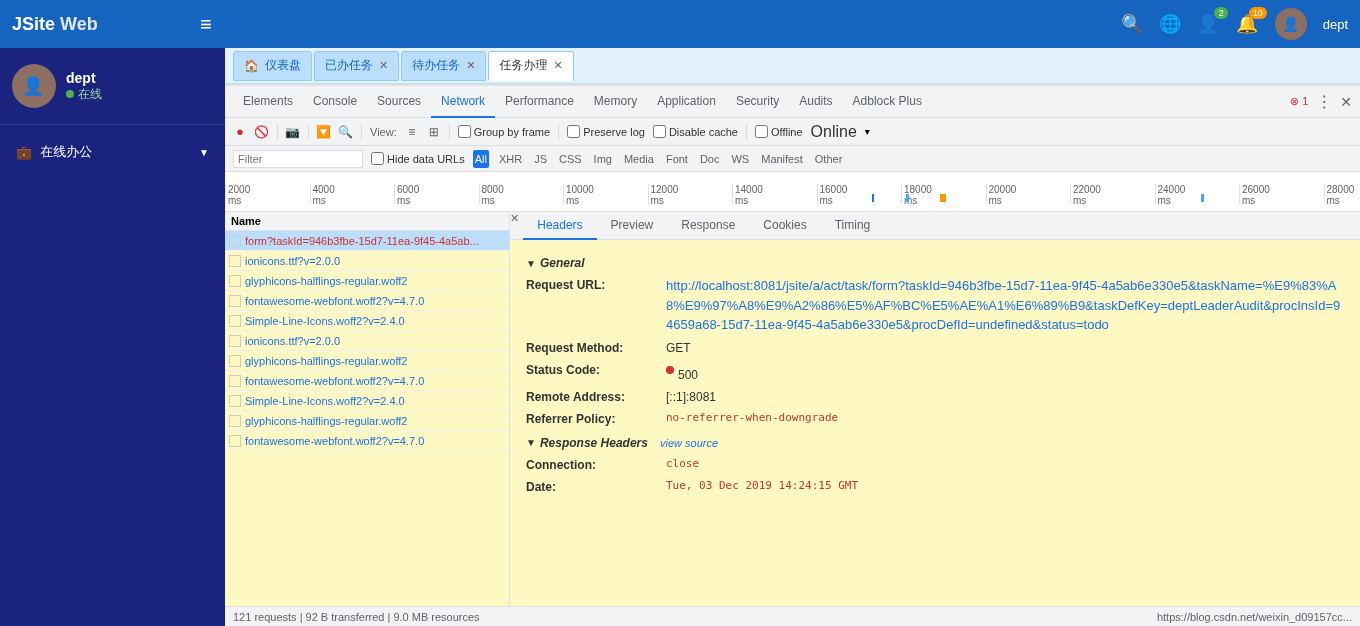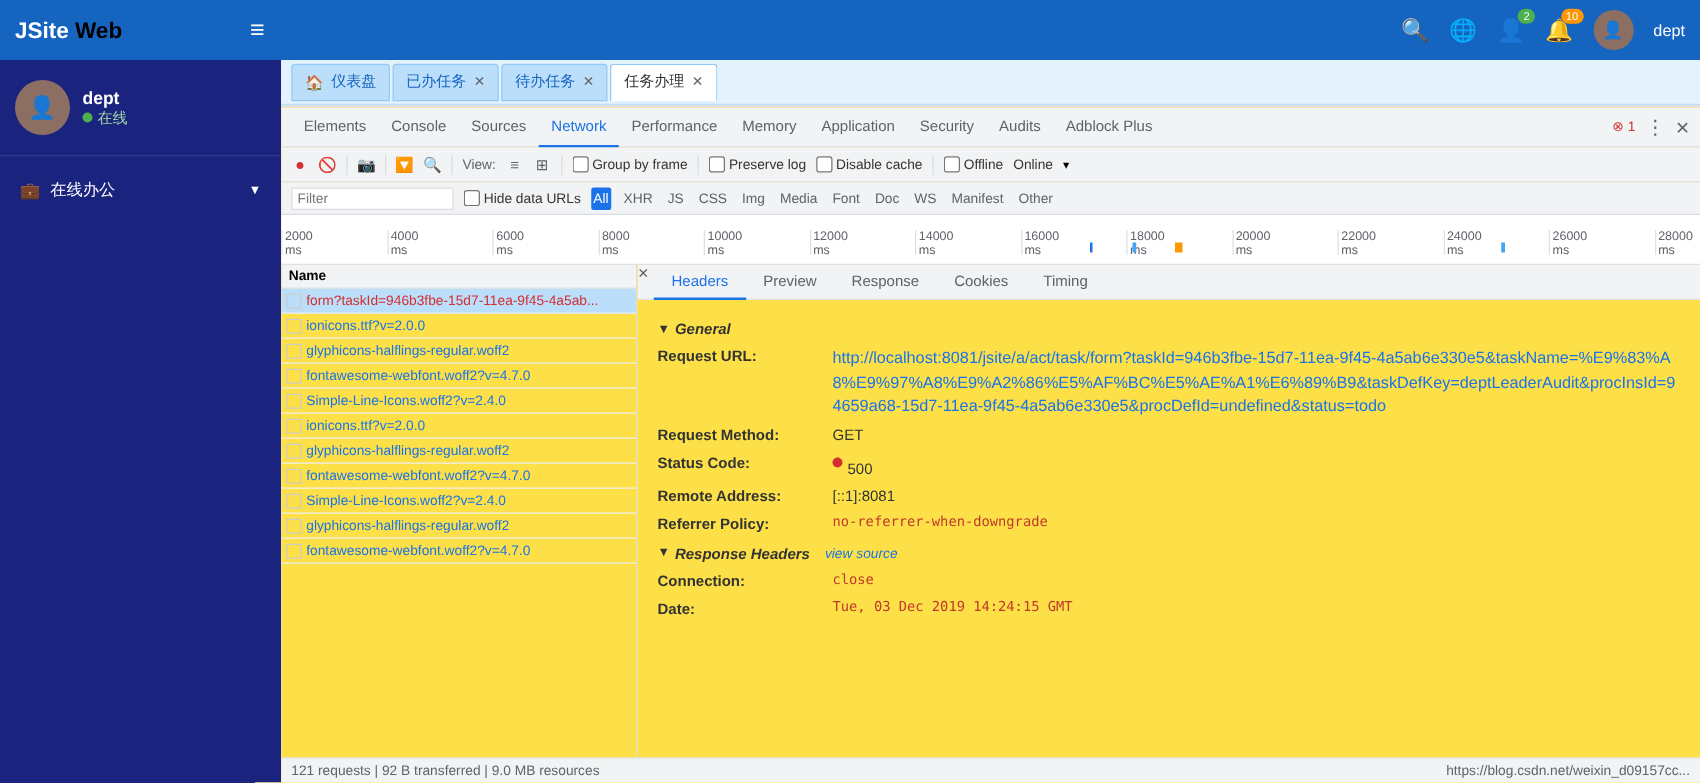--- a/index.html
+++ b/index.html
@@ -169,21 +169,21 @@
       color: #666;
       cursor: pointer;
     }
     .tab-home {
       color: #1565c0;
     }
 
     
     .devtools {
       flex: 1;
-      background: #fde047;
+      background: #fef9c3;
       display: flex;
       flex-direction: column;
       border-top: 2px solid #e0e0e0;
       overflow: hidden;
     }
 
     
     .devtools-topbar {
       display: flex;
       align-items: center;
@@ -497,21 +497,21 @@
 
     .sidebar-bottom-area {
       padding: 8px 0;
     }
   </style>
 </head>
 <body>
 
 <div class="navbar">
   <div class="navbar-brand">
-    <span style="color:white">JSite</span><span style="color:#000000"> Web</span>
+    <span style="color:white">JSite</span><span style="color:#e5e5e5"> Web</span>
   </div>
   <div class="navbar-hamburger">≡</div>
   <div class="navbar-right">
     <div class="navbar-icon">🔍</div>
     <div class="navbar-icon">🌐</div>
     <div class="navbar-icon" style="position:relative">
       👤
       <span class="badge">2</span>
     </div>
     <div class="navbar-icon" style="position:relative">
@@ -610,21 +610,21 @@
         </label>
         <label class="toolbar-checkbox">
           <input type="checkbox" style="">
           <span>Disable cache</span>
         </label>
         <div class="toolbar-divider"></div>
         <label class="toolbar-checkbox">
           <input type="checkbox" style="">
           <span>Offline</span>
         </label>
-        <span style="cursor:pointer;color:#333;font-size:11px;">Online</span>
+        <span style="cursor:pointer;color:#333;font-size:16px;">Online</span>
         <span style="font-size:10px;cursor:pointer;">▾</span>
       </div>
 
       <div class="filter-bar">
         <input class="filter-input" type="text" placeholder="Filter" style="">
         <label class="toolbar-checkbox">
           <input type="checkbox" style="">
           <span>Hide data URLs</span>
         </label>
         <button class="filter-btn filter-type active">All</button>

